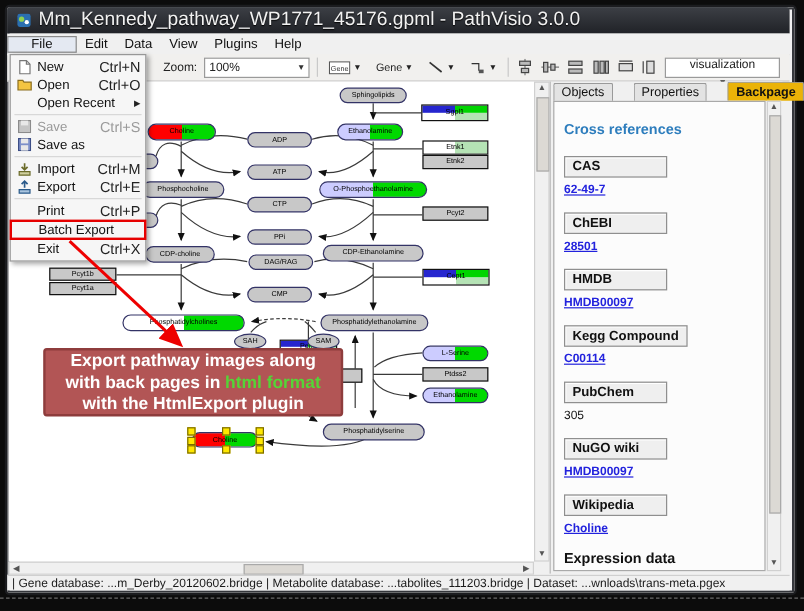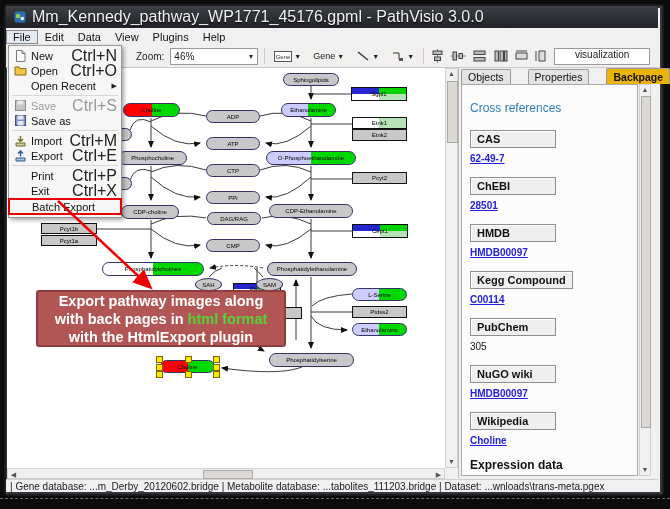--- a/index.html
+++ b/index.html
@@ -10,21 +10,21 @@
   .win{position:absolute;left:4px;top:4px;width:656px;height:488px;background:#f0f0f0;
        border:2px solid #1b1c1f;border-radius:4px;box-shadow:0 0 0 2px #35373c inset;}
   .titlebar{position:absolute;left:6px;top:6px;width:652px;height:22px;
             background:linear-gradient(#3c3f45,#202227);border-radius:3px 3px 0 0;
             display:flex;align-items:center;padding-left:8px;box-sizing:border-box;color:#fff;}
   .title{font-size:16px;color:#f2f2f2;margin-left:6px;text-shadow:0 1px 1px #000;}
   .appicon{width:12px;height:12px;display:inline-block;}
   .menubar{position:absolute;left:6px;top:28px;width:652px;height:17px;background:#f0f0f0;
            border-bottom:1px solid #d5d5d5;display:flex;align-items:center;font-size:11px;color:#111;}
   .menubar .mi{padding:1px 7px;margin-top:0;}
-  .menubar .mi.open{border:1px solid #8a8a8a;background:#e4e9f2;padding:0 6px;}
+  .menubar .mi.open{border:1px solid #8a8a8a;background:#e4e9f2;padding:0 19px;}
   .toolbar{position:absolute;left:6px;top:45px;width:652px;height:23px;background:#f1f0ee;
            border-bottom:1px solid #c9c9c9;display:flex;align-items:center;gap:6px;
            font-size:10px;color:#222;padding-left:130px;box-sizing:border-box;}
   .tb-combo{background:#fff;border:1px solid #9a9a9a;height:15px;display:flex;align-items:center;
             padding:0 3px;font-size:10px;gap:6px;}
   .tb-combo .arr{font-size:7px;color:#333;}
   .tb-btn{display:flex;align-items:center;gap:2px;padding:1px 2px;border:1px solid transparent;}
   .tb-sep{width:1px;height:16px;background:#c9c9c9;}
   .ticon{display:inline-block;}
   
@@ -49,39 +49,39 @@
            background:#b25555;border:2px solid #8e3c3c;border-radius:3px;color:#fff;
            font-weight:bold;font-size:14.5px;line-height:18px;text-align:center;
            display:flex;align-items:center;justify-content:center;padding:2px 6px;box-sizing:border-box;}
   .callout .hl{color:#55d437;}
   
   .popup{position:absolute;left:8px;top:45px;width:112px;z-index:60;background:#f6f6f6;
          border:1px solid #979797;box-shadow:2px 2px 4px rgba(0,0,0,.35);font-size:11px;padding:2px 0;}
   .pitem{display:flex;align-items:center;height:15px;padding:0 4px;color:#111;}
   .pitem .picon{width:15px;display:inline-flex;justify-content:center;}
   .pitem .plabel{flex:1;padding-left:3px;}
-  .pitem .pshort{color:#222;font-size:16px;}
+  .pitem .pshort{color:#222;font-size:12px;}
   .pitem.disabled{color:#9a9a9a;justify-content:space-between;}
   .pitem.disabled .pshort{color:#9a9a9a;}
   .psep{height:1px;background:#d8d8d8;margin:2px 3px;}
   .pitem.hl-red{border:2px solid #e60000;height:13px;margin:0 -1px;}
   
   .sb{background:#f0f0f0;border:1px solid #d0d0d0;box-sizing:border-box;position:absolute;}
   .sb .thumb{position:absolute;background:#dcd9d4;border:1px solid #a9a9a9;}
   .sb .sbarr{position:absolute;font-size:7px;color:#555;line-height:10px;text-align:center;width:11px;height:10px;}
   
   .sidebar{position:absolute;left:458px;top:68px;width:194px;height:410px;background:#f0f0f0;
            border-left:1px solid #b9b9b9;box-sizing:border-box;}
   .tabs{display:flex;height:16px;font-size:10.5px;color:#111;padding-top:1px;padding-left:2px;gap:16px;}
   .tab{border:1px solid #9a9a9a;border-bottom:none;background:#e3e3e3;padding:1px 6px 0;
        border-radius:2px 2px 0 0;margin-right:1px;}
   .tab.active{background:#eab308;font-weight:bold;position:relative;top:-1px;padding-top:2px;}
   .panel{position:absolute;left:2px;right:14px;top:16px;bottom:2px;background:#fcfcfc;
          border:1px solid #a9a9a9;padding:10px 8px 0;overflow:hidden;box-sizing:border-box;}
-  .xref-h{color:#2d7dbd;font-weight:normal;font-size:12px;margin:6px 0 14px;}
+  .xref-h{color:#2d7dbd;font-weight:bold;font-size:12px;margin:6px 0 14px;}
   .sec{margin-bottom:12px;}
   .sec-h{display:inline-block;min-width:72px;background:#efefef;border:1px solid #8f8f8f;
          box-shadow:1px 1px 0 #fff inset;font-weight:bold;font-size:11px;padding:2px 6px;color:#111;}
   .sec-v{margin-top:5px;font-size:10px;font-weight:bold;color:#2222dd;text-decoration:underline;}
   .sec-v.plain{color:#111;text-decoration:none;font-weight:normal;}
   .expr{font-weight:bold;font-size:12px;color:#111;margin-top:4px;}
   .sidebar-scroll{position:absolute;right:1px;top:16px;width:12px;bottom:2px;}
   
   .statusbar{position:absolute;left:6px;top:479px;width:652px;height:13px;background:#f0f0f0;
              border-top:1px solid #cfcfcf;font-size:10px;color:#1a1a1a;display:flex;align-items:center;
@@ -109,21 +109,21 @@
     <span class="mi">Edit</span>
     <span class="mi">Data</span>
     <span class="mi">View</span>
     <span class="mi">Plugins</span>
     <span class="mi">Help</span>
   </div>
 
   <div class="toolbar">
     <span>Zoom:</span>
     <span class="tb-combo" style="width:80px;justify-content:space-between;">
-      <span>46%</span>
+      <span>100%</span>
       <span class="arr">▼</span>
     </span>
     <span class="tb-sep"></span>
     <span class="tb-btn">
       <svg class="ticon" width="18" height="11" viewBox="0 0 18 11">
           <rect x="0.5" y="0.5" width="17" height="10" fill="#fff" stroke="#555"></rect>
           <text x="9" y="8" font-size="6" text-anchor="middle" fill="#333">Gene</text>
         </svg>
       <span style="font-size:7px">▼</span>
     </span>
@@ -356,28 +356,28 @@
         </span>
       <span class="plabel">Export</span>
       <span class="pshort">Ctrl+E</span>
     </div>
     <div class="psep"></div>
     <div class="pitem">
       <span class="picon"></span>
       <span class="plabel">Print</span>
       <span class="pshort">Ctrl+P</span>
     </div>
+    <div class="pitem hl-red">
+      <span class="picon"></span>
+      <span class="plabel">Batch Export</span>
+    </div>
     <div class="pitem">
       <span class="picon"></span>
       <span class="plabel">Exit</span>
       <span class="pshort">Ctrl+X</span>
-    </div>
-    <div class="pitem hl-red">
-      <span class="picon"></span>
-      <span class="plabel">Batch Export</span>
     </div>
   </div>
 
   <div class="sb" style="left:445px;top:68px;width:13px;height:400px;">
     <div class="sbarr" style="top:0;">▲</div>
     <div class="thumb" style="left:1px;top:12px;width:9px;height:60px;"></div>
     <div class="sbarr" style="bottom:0;">▼</div>
   </div>
 
   <div class="sb" style="left:7px;top:468px;width:438px;height:11px;">

